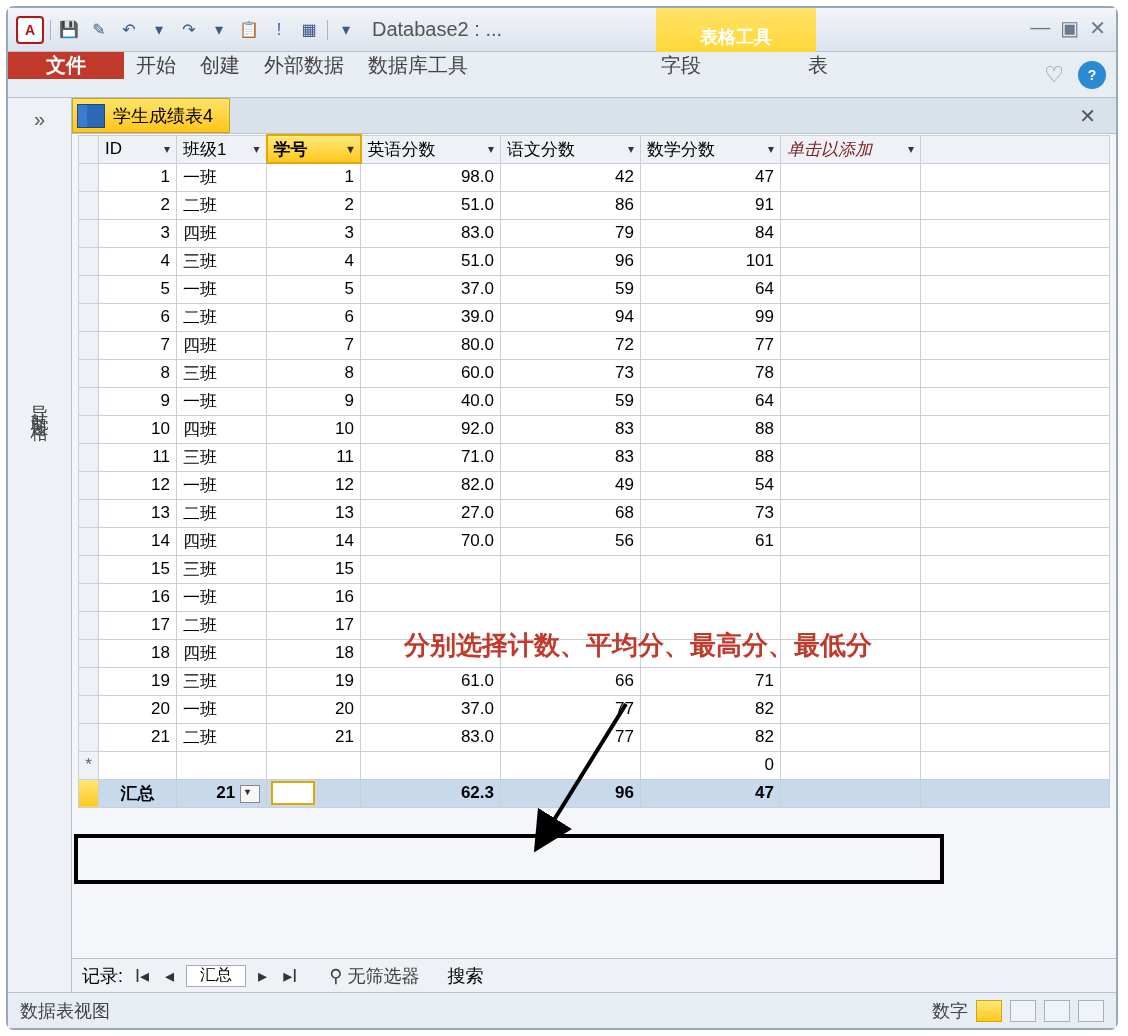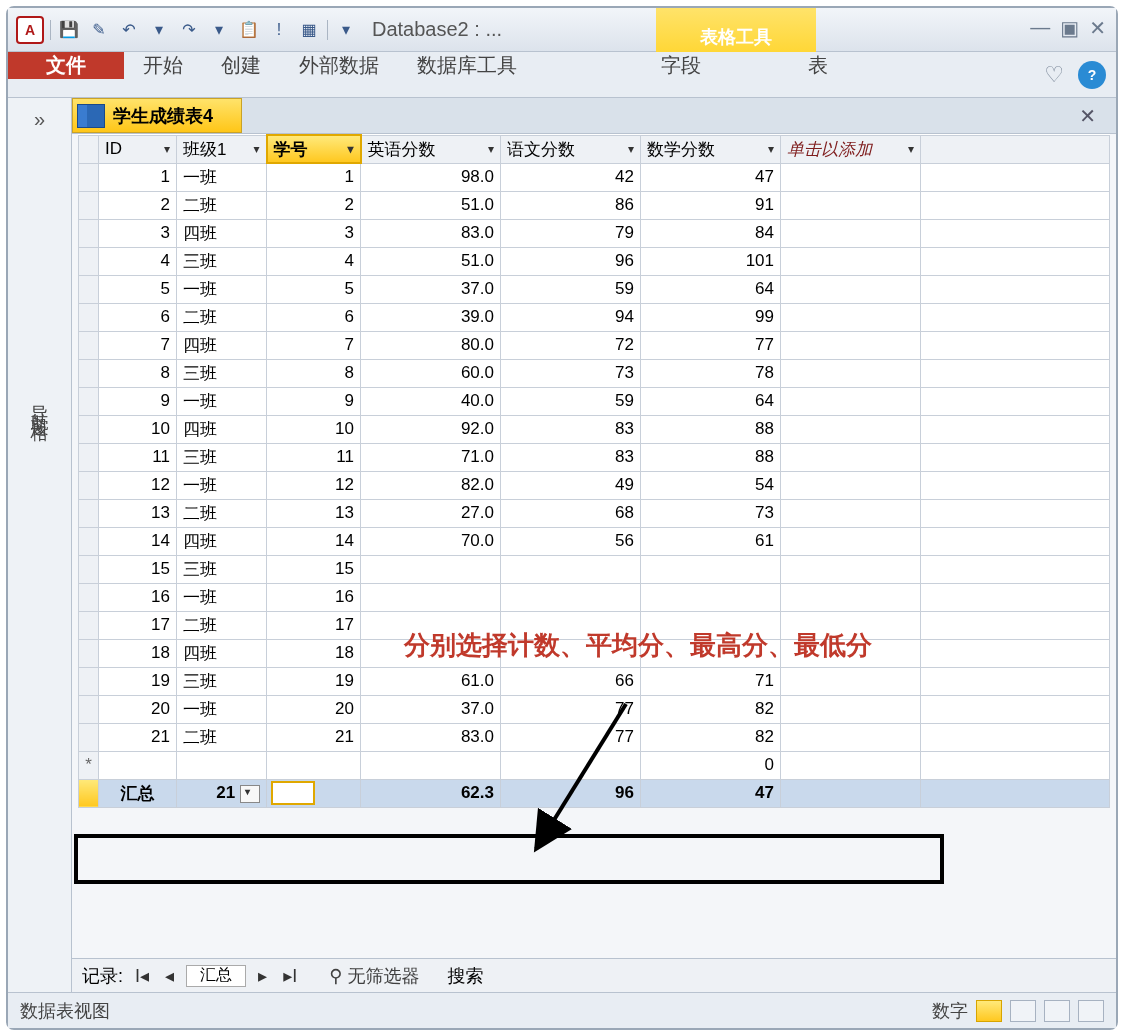--- a/index.html
+++ b/index.html
@@ -12,37 +12,37 @@
   .qat { display: flex; align-items: center; gap: 6px; }
   .qat .ico { width: 24px; height: 22px; display: flex; align-items: center; justify-content: center; font-size: 16px; color: #3a5a8a; }
   .qat .sep { width: 1px; height: 20px; background: #aab5c3; }
   .title-text { margin-left: 14px; font-size: 20px; color: #555; }
   .ctx-tab { position: absolute; left: 648px; top: 0; height: 58px; width: 160px; background: linear-gradient(#ffe36a,#ffd326); display: flex; align-items: center; justify-content: center; color: #fff; font-weight: bold; font-size: 18px; }
   .winbtns { position: absolute; right: 10px; top: 8px; display: flex; gap: 10px; color: #6b7a8d; font-size: 20px; }
   .winbtns span { cursor: pointer; }
 
   
   .ribbon { height: 46px; display: flex; align-items: flex-start; background: #e8edf3; border-bottom: 1px solid #b8c2cf; position: relative; }
-  .rtab { padding: 0 19px; display: flex; align-items: center; font-size: 20px; color: #444; }
+  .rtab { padding: 0 12px; display: flex; align-items: center; font-size: 20px; color: #444; }
   .rtab.file { background: #c0392b; color: #fff; font-weight: bold; padding: 0 38px; }
   .rtab.ctx1 { position: absolute; left: 638px; width: 70px; justify-content: center; padding: 0; }
   .rtab.ctx2 { position: absolute; left: 780px; width: 60px; justify-content: center; padding: 0; }
   .ribbon-end { position: absolute; right: 10px; display: flex; align-items: center; gap: 14px; height: 100%; }
   .heart { color: #7a8798; font-size: 22px; }
   .help { width: 28px; height: 28px; border-radius: 50%; background: #2a8bd4; color: #fff; display: flex; align-items: center; justify-content: center; font-weight: bold; }
 
   
   .body { flex: 1; display: flex; background: #e8edf3; }
   .sidebar { width: 64px; border-right: 1px solid #b8c2cf; display: flex; flex-direction: column; align-items: center; padding-top: 10px; background: #eef2f6; }
   .sidebar .expand { font-size: 20px; color: #555; margin-bottom: 260px; }
   .sidebar .vlabel { writing-mode: vertical-rl; font-size: 18px; color: #444; letter-spacing: 6px; }
 
   .content { flex: 1; display: flex; flex-direction: column; position: relative; }
   .tabbar { height: 36px; display: flex; align-items: stretch; background: #d9e1ea; border-bottom: 1px solid #b8c2cf; position: relative; }
-  .doc-tab { display: flex; align-items: center; background: linear-gradient(#ffe36a,#ffc618); border: 1px solid #c9a227; padding: 0 28px 0 4px; font-weight: bold; font-size: 18px; }
+  .doc-tab { display: flex; align-items: center; background: linear-gradient(#ffe36a,#ffc618); border: 1px solid #c9a227; padding: 0 16px 0 4px; font-weight: normal; font-size: 18px; }
   .doc-tab .dticon { width: 28px; height: 24px; background: #2b68b5; margin-right: 8px; border: 1px solid #1a4a8a; display: flex; }
   .doc-tab .dticon::before { content:""; width:9px; background:#3a7cd0;}
   .tab-close { position: absolute; right: 20px; top: 6px; font-size: 20px; color: #556; cursor: pointer; }
 
   .grid-wrap { flex: 1; overflow: hidden; padding: 0 6px; position: relative; background: #f4f6f9; }
   table { border-collapse: collapse; width: 100%; background: #fff; }
   th, td { border: 1px solid #c8cfd9; height: 28px; padding: 0 6px; font-size: 17px; white-space: nowrap; overflow: hidden; }
   th { background: #eef1f5; font-weight: normal; position: relative; text-align: left; }
   th.selected { background: linear-gradient(#ffe97a,#ffc820); border: 2px solid #e0a800; font-weight: bold; }
   th .dd { position: absolute; right: 6px; top: 50%; transform: translateY(-50%); font-size: 12px; color: #333; }

